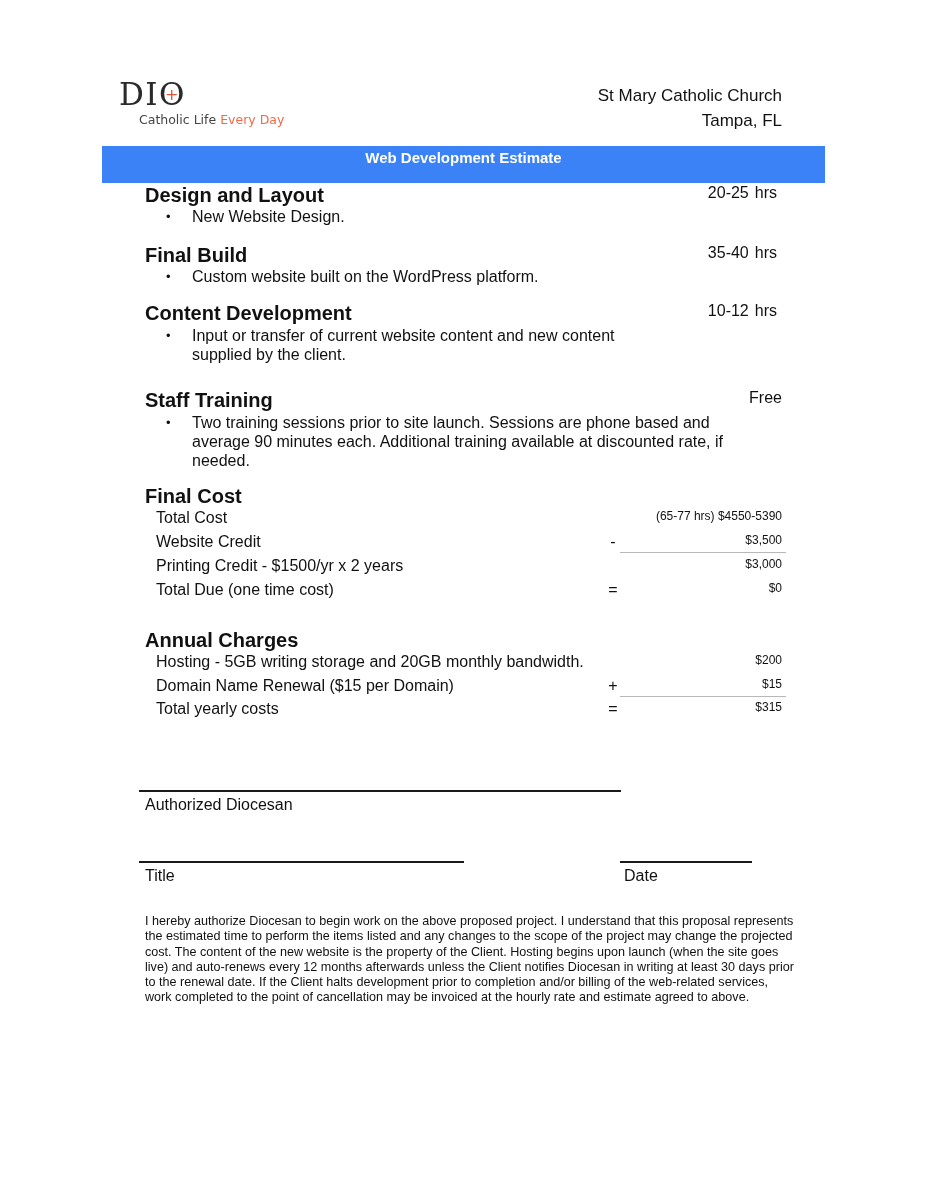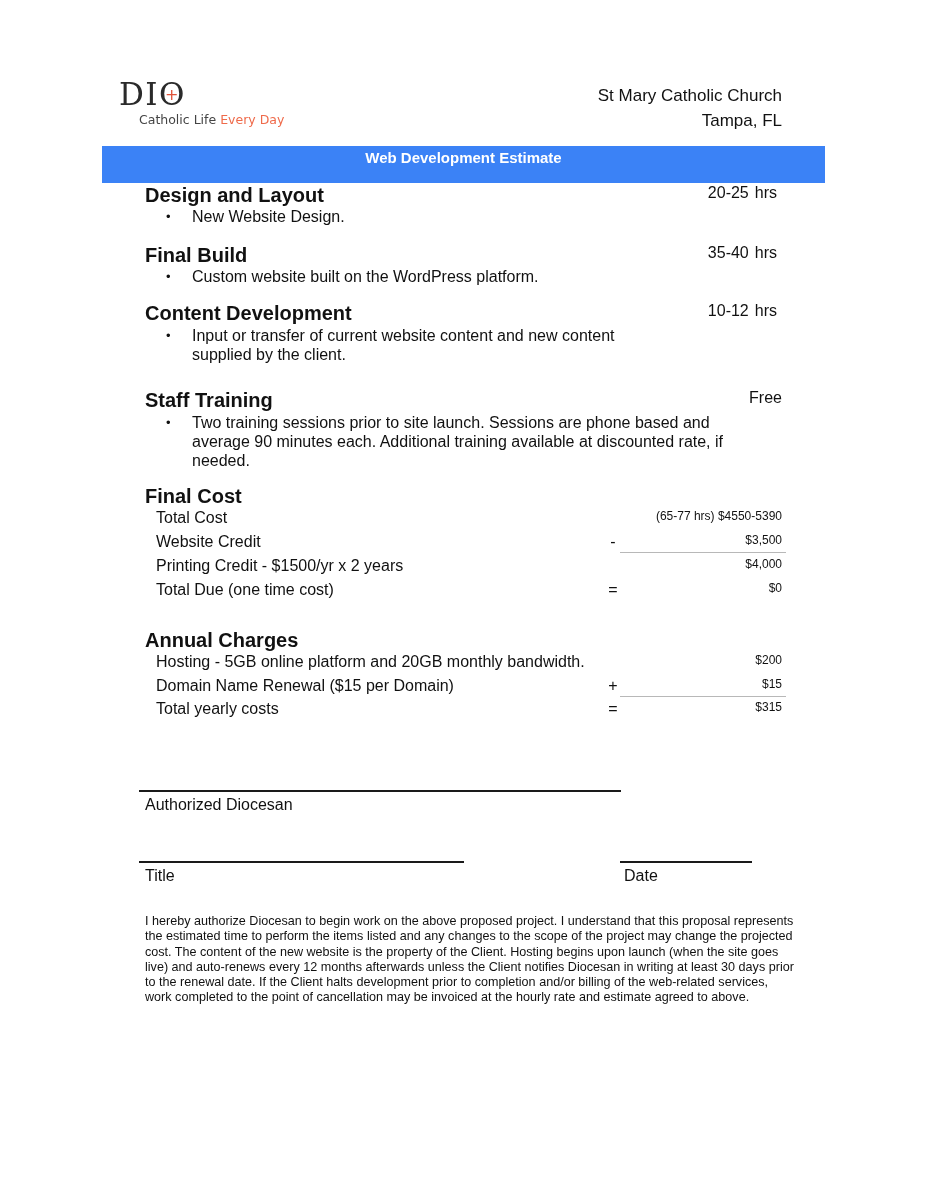--- a/index.html
+++ b/index.html
@@ -85,29 +85,29 @@
 
 <div class="abs row-label" style="top:509px">Total Cost</div>
 <div class="abs row-val" style="top:509px">(65-77 hrs) $4550-5390</div>
 
 <div class="abs row-label" style="top:533px">Website Credit</div>
 <div class="abs row-op" style="top:533px">-</div>
 <div class="abs row-val" style="top:533px">$3,500</div>
 <div class="abs rule" style="top:552px"></div>
 
 <div class="abs row-label" style="top:557px">Printing Credit - $1500/yr x 2 years</div>
-<div class="abs row-val" style="top:557px">$4,000</div>
+<div class="abs row-val" style="top:557px">$3,000</div>
 
 <div class="abs row-label" style="top:581px">Total Due (one time cost)</div>
 <div class="abs row-op" style="top:581px">=</div>
 <div class="abs row-val" style="top:581px">$0</div>
 
 <div class="abs sec-title" style="top:629px">Annual Charges</div>
 
-<div class="abs row-label" style="top:653px">Hosting - 5GB online platform and 20GB monthly bandwidth.</div>
+<div class="abs row-label" style="top:653px">Hosting - 5GB writing storage and 20GB monthly bandwidth.</div>
 <div class="abs row-val" style="top:653px">$200</div>
 
 <div class="abs row-label" style="top:677px">Domain Name Renewal ($15 per Domain)</div>
 <div class="abs row-op" style="top:677px">+</div>
 <div class="abs row-val" style="top:677px">$15</div>
 <div class="abs rule" style="top:696px"></div>
 
 <div class="abs row-label" style="top:700px">Total yearly costs</div>
 <div class="abs row-op" style="top:700px">=</div>
 <div class="abs row-val" style="top:700px">$315</div>

